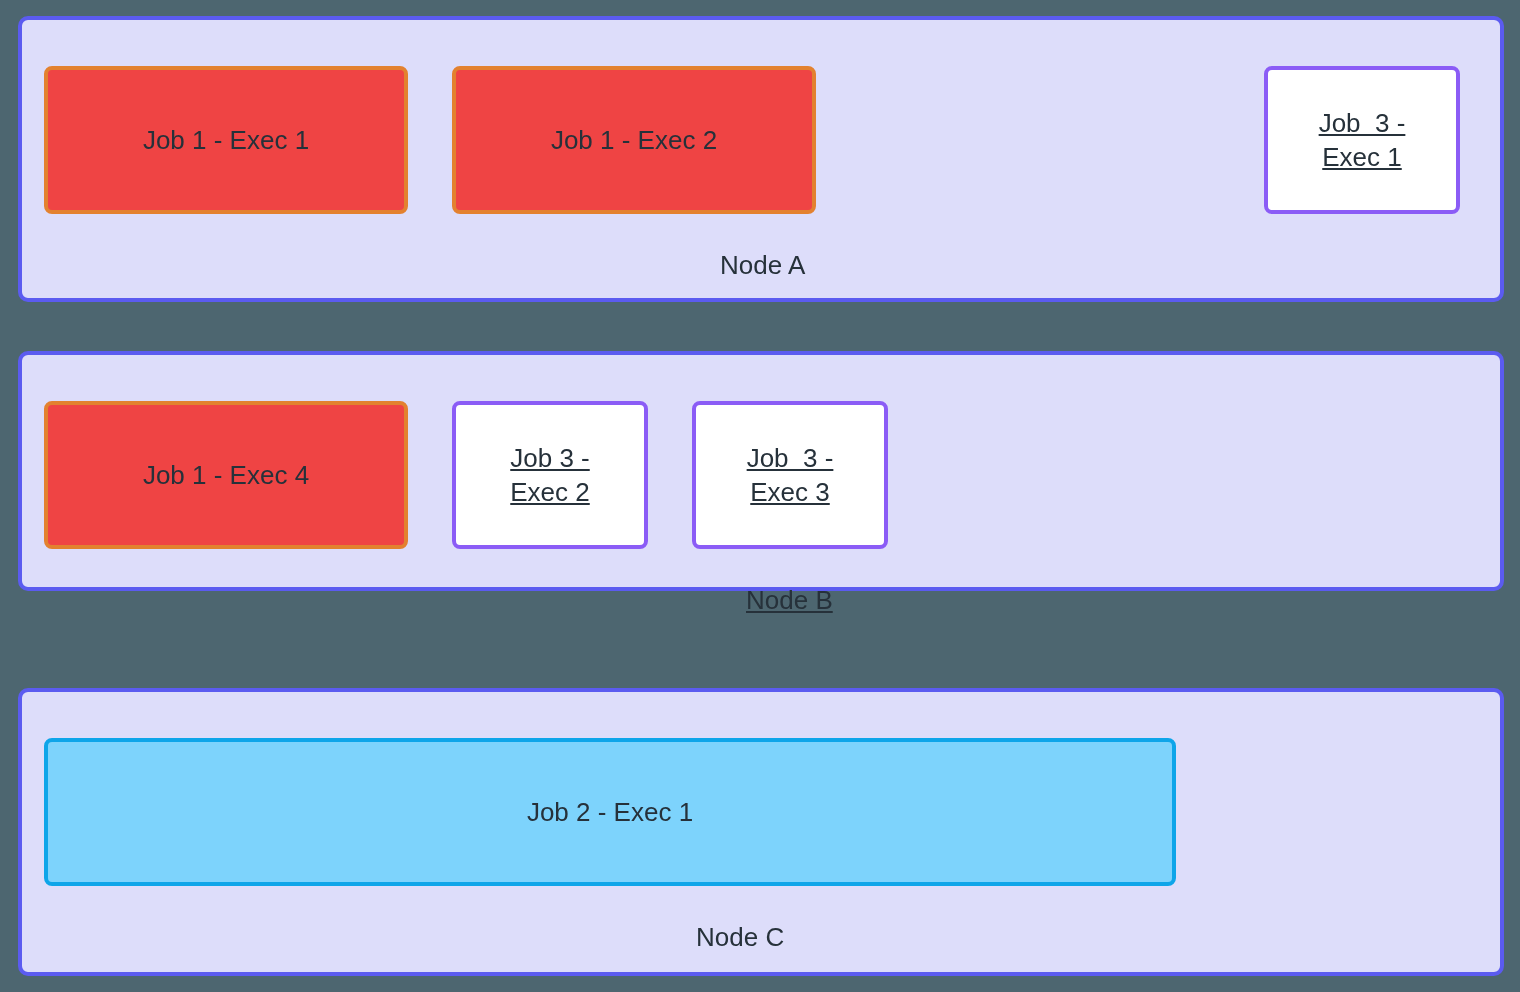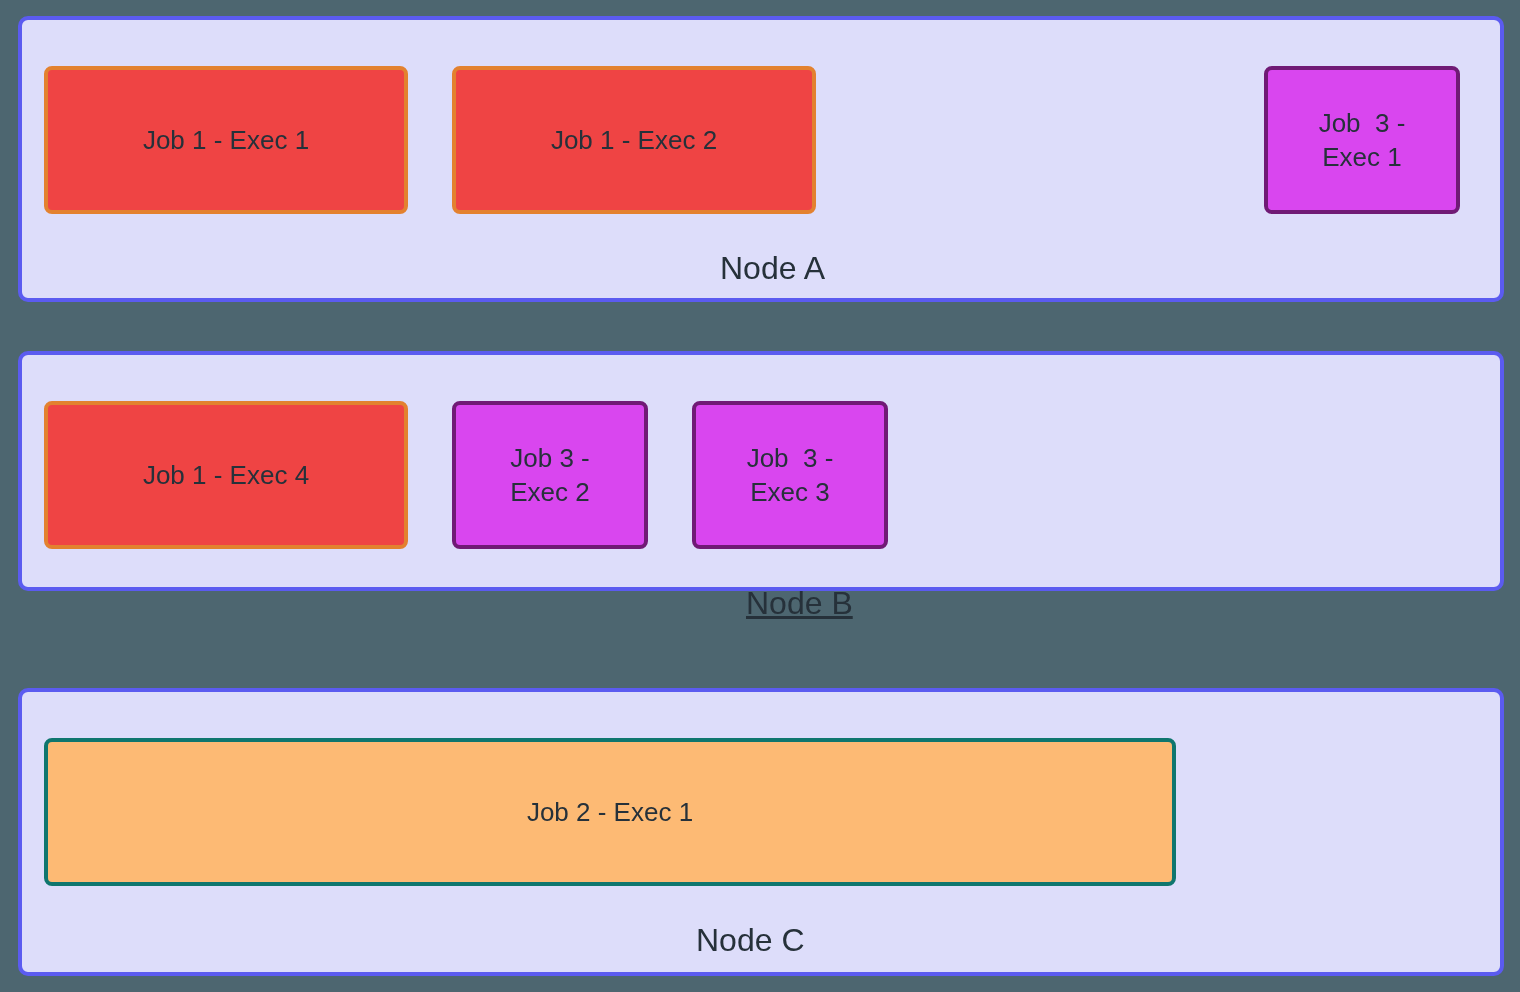--- a/index.html
+++ b/index.html
@@ -41,33 +41,34 @@
     color: #26313a;
     font-size: 26px;
     line-height: 1.32;
     white-space: pre-wrap;
   }
   .exec-box.orange {
     background: #ef4444;
     border: 4px solid #e3812f;
   }
   .exec-box.gray {
-    background: #d946ef;
-    border: 4px solid #701a75;
+    background: #ffffff;
+    border: 4px solid #8b5cf6;
+    text-decoration: underline;
   }
   .exec-box.red {
-    background: #fdba74;
-    border: 4px solid #0f766e;
+    background: #7dd3fc;
+    border: 4px solid #0ea5e9;
   }
 
   
   .node-label {
     position: absolute;
     color: #26313a;
-    font-size: 32px;
+    font-size: 26px;
     line-height: 1;
     white-space: nowrap;
   }
 
   
   #node-a          { left: 18px;  top: 16px;  width: 1486px; height: 286px; }
   #a-job1-exec1    { left: 22px;  top: 46px;  width: 364px;  height: 148px; }
   #a-job1-exec2    { left: 430px; top: 46px;  width: 364px;  height: 148px; text-align: center; }
   #a-job1-exec3    { left: 837px; top: 46px;  width: 364px;  height: 148px; }
   #a-job3-exec1    { left: 1242px;top: 46px;  width: 196px;  height: 148px; }

